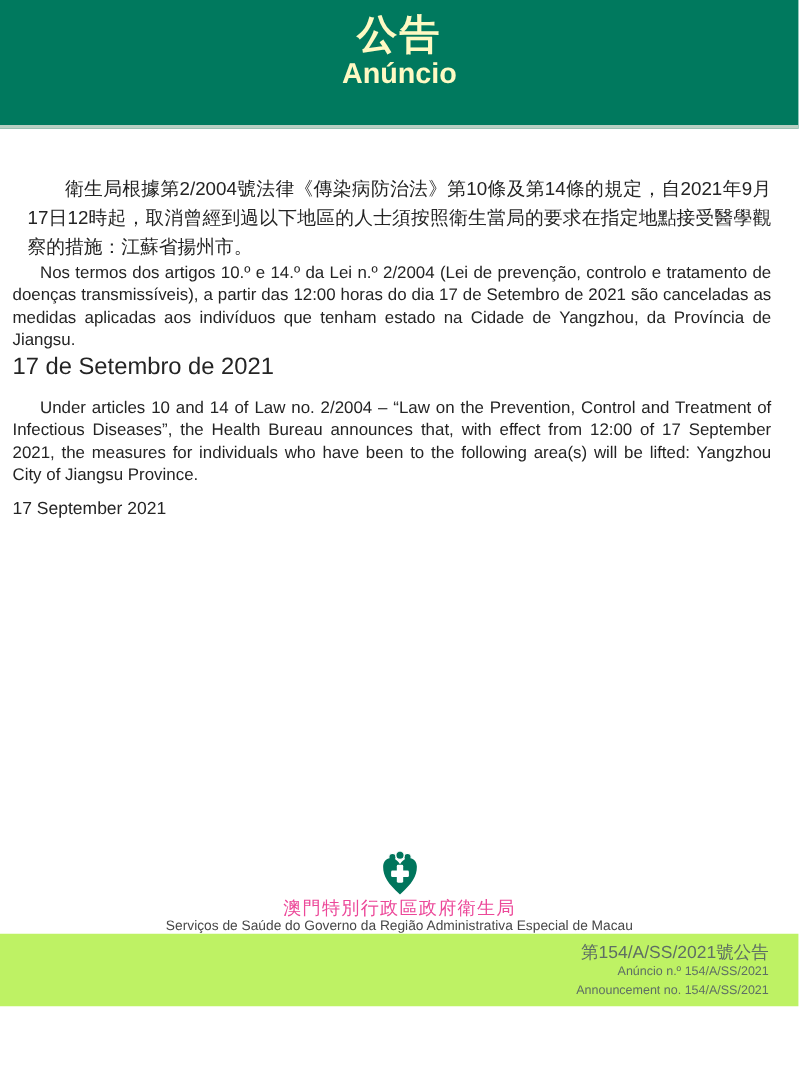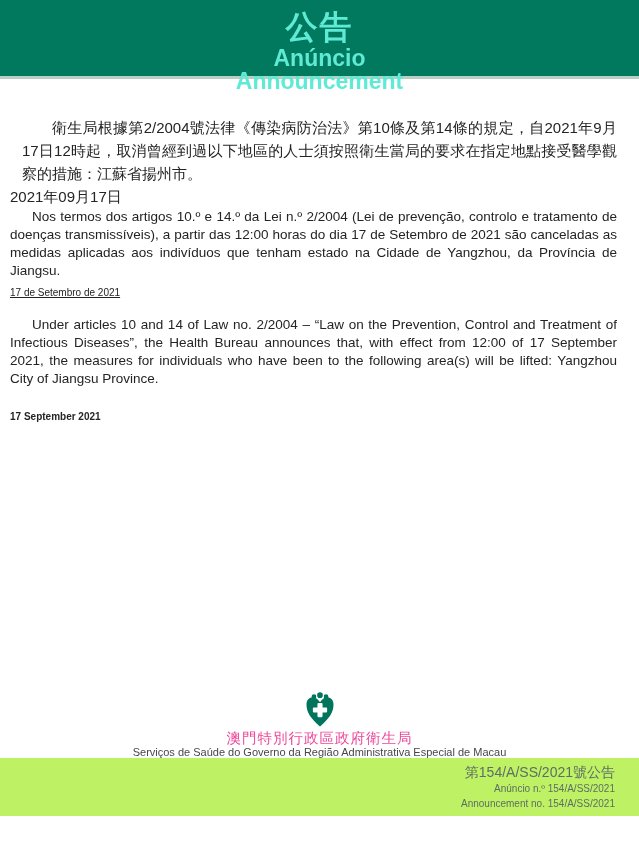--- a/index.html
+++ b/index.html
@@ -8,25 +8,25 @@
   .page {
     position: relative;
     width: 639px;
     height: 852px;
     margin: 0 auto;
     background: #ffffff;
     overflow: hidden;
   }
   
   .banner {
-    height: 79px;
+    height: 103px;
     background: #00795E;
     border-bottom: 3px solid #b9cfc3;
     text-align: center;
-    color: #5eead4;
+    color: #fef9c3;
     padding-top: 7px;
   }
   .banner .t-zh {
     font-size: 32px;
     font-weight: bold;
     line-height: 40px;
     letter-spacing: 2px;
   }
   .banner .t-pt, .banner .t-en {
     font-size: 23px;
@@ -50,23 +50,23 @@
     font-size: 15px;
     line-height: 23px;
   }
   .para-latin {
     font-size: 13.5px;
     line-height: 18px;
     text-align: justify;
     text-indent: 22px;
   }
   .para-pt { }
-  .date-pt { margin-top: 4px; font-size: 10px; line-height: 18px; text-decoration: underline; }
+  .date-pt { margin-top: 4px; font-size: 19px; line-height: 18px; }
   .para-en { margin-top: 14px; }
-  .date-en { margin-top: 20px; font-size: 10px; line-height: 18px; font-weight: bold; }
+  .date-en { margin-top: 8px; font-size: 14px; line-height: 18px; }
   
   .org {
     margin-top: 266px;
     text-align: center;
   }
   .org .logo { display: block; margin: 0 auto; width: 30px; height: 36px; }
   .org .org-zh {
     margin-top: 2px;
     font-size: 14.5px;
     line-height: 16px;
@@ -90,26 +90,24 @@
   .footband .f-pt, .footband .f-en { font-size: 10px; line-height: 15px; }
 </style>
 </head>
 <body>
 
 <div class="page">
 
   <header class="banner">
     <div class="t-zh">公告</div>
     <div class="t-pt">Anúncio</div>
-    <div class="t-en">Announcement</div>
   </header>
 
   <main class="doc-body">
     <p class="para-zh">衛生局根據第2/2004號法律《傳染病防治法》第10條及第14條的規定，自2021年9月17日12時起，取消曾經到過以下地區的人士須按照衛生當局的要求在指定地點接受醫學觀察的措施：江蘇省揚州市。</p>
-    <p class="date-zh">2021年09月17日</p>
 
     <p class="para-latin para-pt">Nos termos dos artigos 10.º e 14.º da Lei n.º 2/2004 (Lei de prevenção, controlo e tratamento de doenças transmissíveis), a partir das 12:00 horas do dia 17 de Setembro de 2021 são canceladas as medidas aplicadas aos indivíduos que tenham estado na Cidade de Yangzhou, da Província de Jiangsu.</p>
     <p class="date-pt">17 de Setembro de 2021</p>
 
     <p class="para-latin para-en">Under articles 10 and 14 of Law no. 2/2004 – “Law on the Prevention, Control and Treatment of Infectious Diseases”, the Health Bureau announces that, with effect from 12:00 of 17 September 2021, the measures for individuals who have been to the following area(s) will be lifted: Yangzhou City of Jiangsu Province.</p>
     <p class="date-en">17 September 2021</p>
   </main>
 
   <div class="org">
     <svg class="logo" viewBox="0 0 40 48" xmlns="http://www.w3.org/2000/svg" aria-hidden="true">

